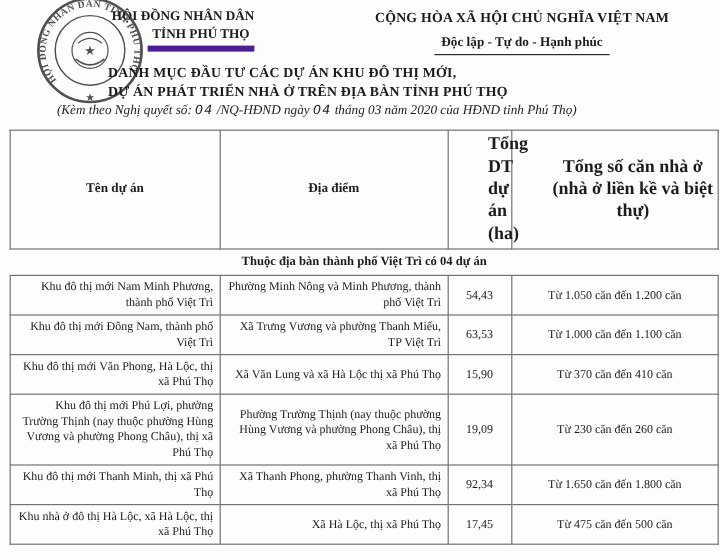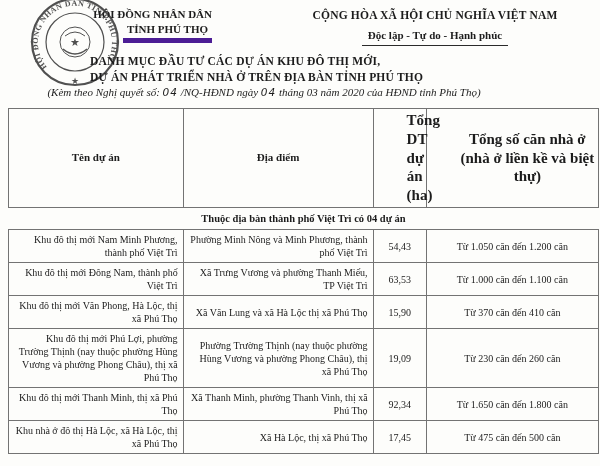--- a/index.html
+++ b/index.html
@@ -135,21 +135,21 @@
             <td class="center">Từ 370 căn đến 410 căn</td>
           </tr>
           <tr class="data-row">
             <td class="left">Khu đô thị mới Phú Lợi, phường Trường Thịnh (nay thuộc phường Hùng Vương và phường Phong Châu), thị xã Phú Thọ</td>
             <td class="left">Phường Trường Thịnh (nay thuộc phường Hùng Vương và phường Phong Châu), thị xã Phú Thọ</td>
             <td class="center">19,09</td>
             <td class="center">Từ 230 căn đến 260 căn</td>
           </tr>
           <tr class="data-row">
             <td class="left">Khu đô thị mới Thanh Minh, thị xã Phú Thọ</td>
-            <td class="left">Xã Thanh Minh, phường Thanh Vinh, thị xã Phú Thọ</td>
+            <td class="left">Xã Thanh Phong, phường Thanh Vinh, thị xã Phú Thọ</td>
             <td class="center">92,34</td>
             <td class="center">Từ 1.650 căn đến 1.800 căn</td>
           </tr>
           <tr class="data-row">
             <td class="left">Khu nhà ở đô thị Hà Lộc, xã Hà Lộc, thị xã Phú Thọ</td>
             <td class="left">Xã Hà Lộc, thị xã Phú Thọ</td>
             <td class="center">17,45</td>
             <td class="center">Từ 475 căn đến 500 căn</td>
           </tr>
         </tbody>

